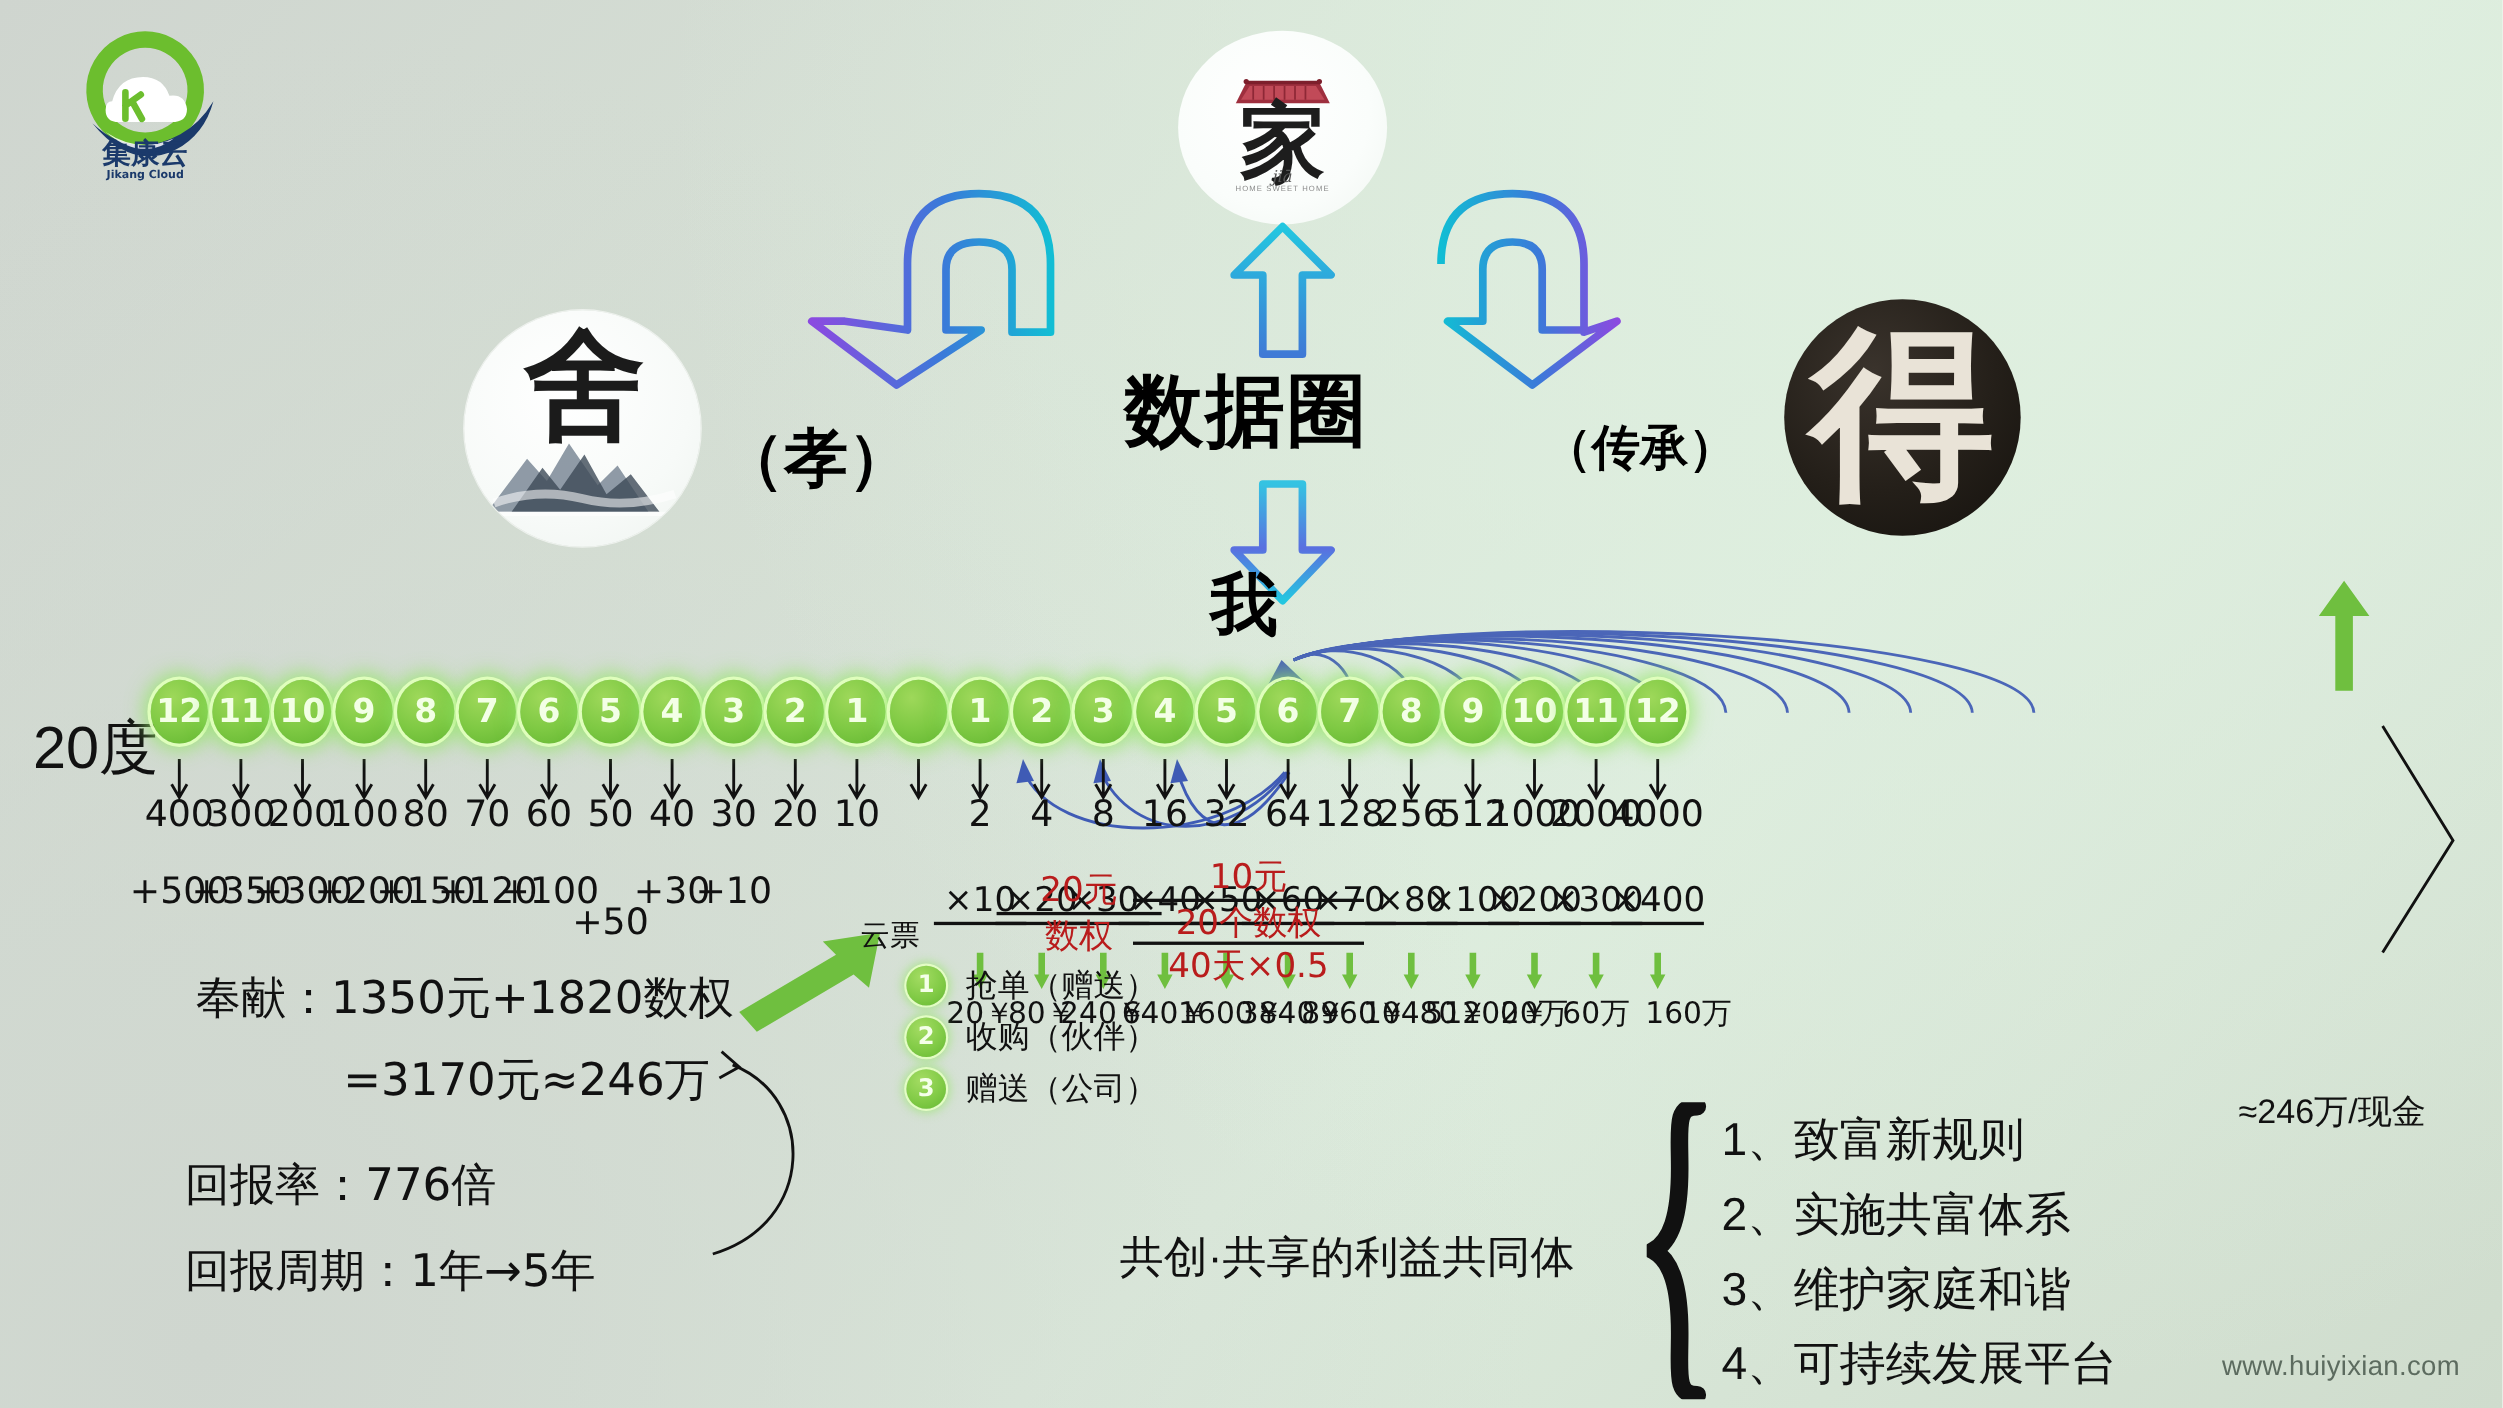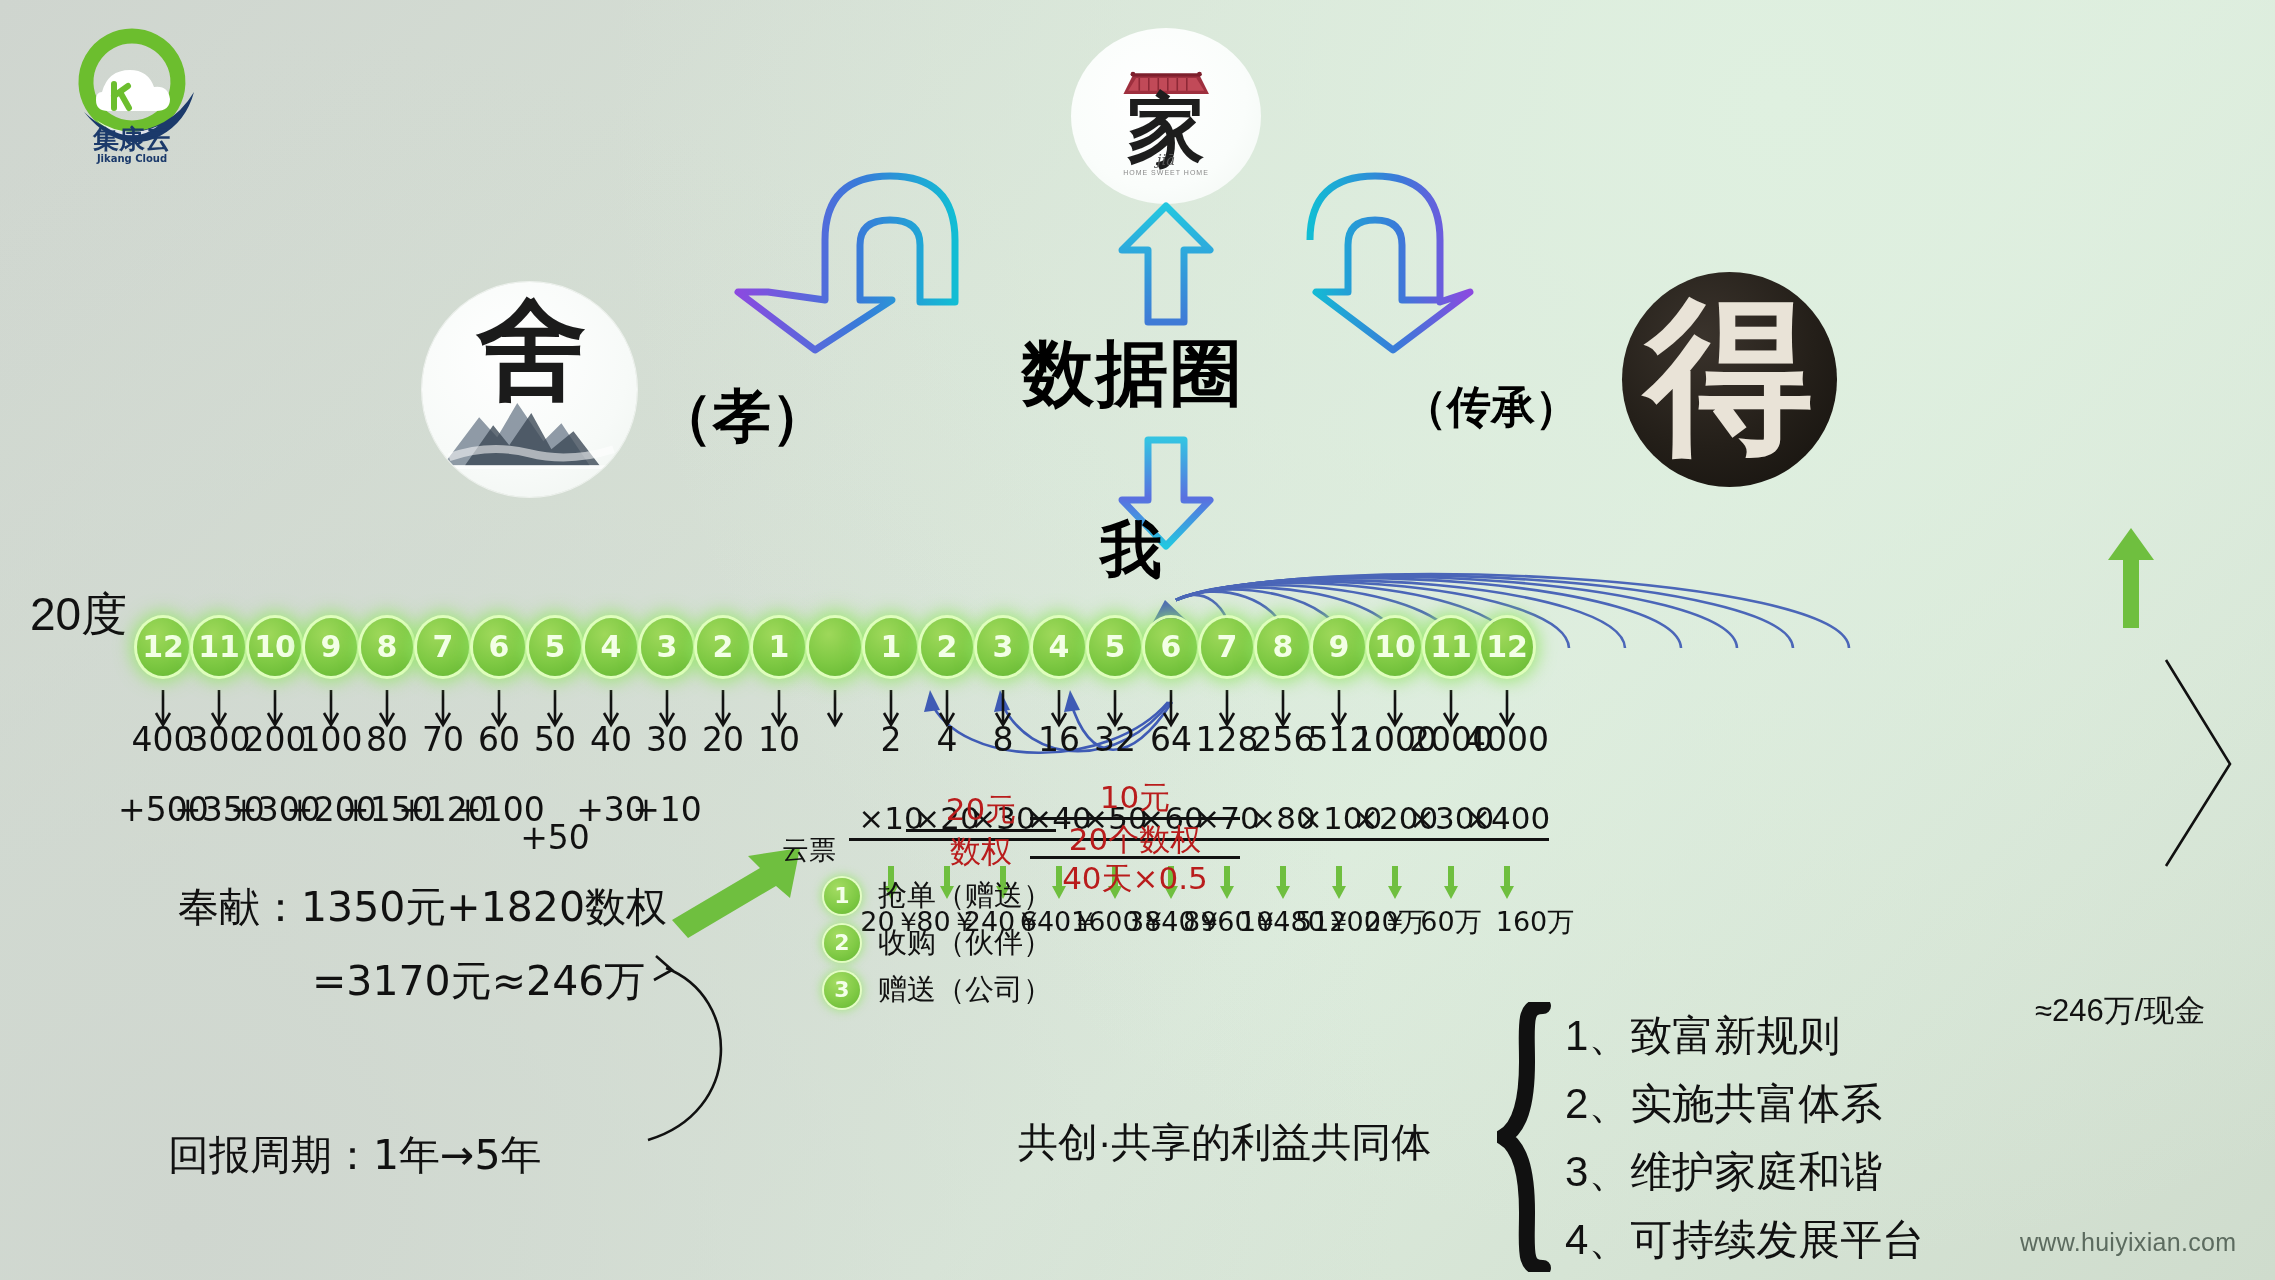--- a/index.html
+++ b/index.html
@@ -45,21 +45,21 @@
   .c-de .glyph{position:absolute;left:50%;top:50%;transform:translate(-50%,-53%);
      font-family:"DejaVu Serif","Liberation Serif",serif;font-size:168px;
      color:#e9e3d7;line-height:1;font-weight:700;}
 
   
   .hd{font-family:"DejaVu Sans","Liberation Sans",sans-serif;color:#000;font-weight:700;}
   .t-data{left:1022px;top:326px;font-size:72px;letter-spacing:2px;}
   .t-me{left:1100px;top:508px;font-size:62px;}
   .t-xiao{left:655px;top:378px;font-size:58px;font-family:"DejaVu Serif","Liberation Serif",serif;font-weight:700;}
   .t-chuan{left:1403px;top:378px;font-size:44px;font-family:"DejaVu Serif","Liberation Serif",serif;font-weight:700;}
-  .t-deg{left:30px;top:584px;font-size:46px;font-weight:400;color:#111;}
+  .t-deg{left:30px;top:644px;font-size:54px;font-weight:400;color:#111;}
 
   
   .ovl{position:absolute;left:0;top:0;width:2275px;height:1280px;pointer-events:none;}
 
   
   .row-nodes{position:absolute;left:0;top:618px;width:2275px;height:70px;}
   .node{position:absolute;width:52px;height:58px;border-radius:50%;
      background:radial-gradient(circle at 38% 28%,#9ed85a 0%,#7ec943 55%,#63b631 100%);
      box-shadow:0 0 0 3px rgba(226,255,190,.95),0 0 16px 7px rgba(150,230,105,.75);
      display:flex;align-items:center;justify-content:center;
@@ -432,20 +432,21 @@
       <div class="minitext">收购（伙伴）</div>
     </div>
     <div class="minirow">
       <div class="minibadge">3</div>
       <div class="minitext">赠送（公司）</div>
     </div>
   </div>
 
   <div class="sum sum1">奉献：1350元+1820数权</div>
   <div class="sum sum2">=3170元≈246万</div>
+  <div class="sum sum3">回报率：776倍</div>
   <div class="sum sum4">回报周期：1年→5年</div>
 
   <div class="comm">共创·共享的利益共同体</div>
   <div class="braceWrap">
     <svg width="60" height="270" viewBox="0 0 60 270">
       <path d="M46 4 C26 4 30 22 30 60 C30 104 22 126 6 135 C22 144 30 166 30 210 C30 248 26 266 46 266" fill="none" stroke="#111" stroke-width="16" stroke-linecap="round"></path>
     </svg>
   </div>
   <div class="bullets">
     <div class="bullet">1、致富新规则</div>

